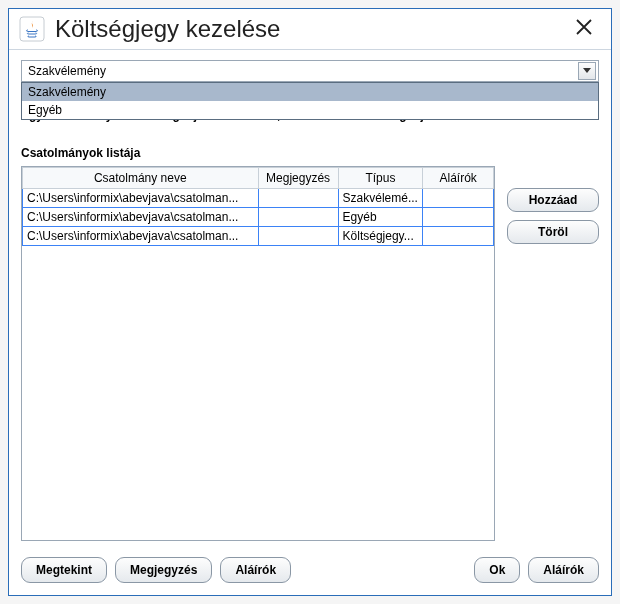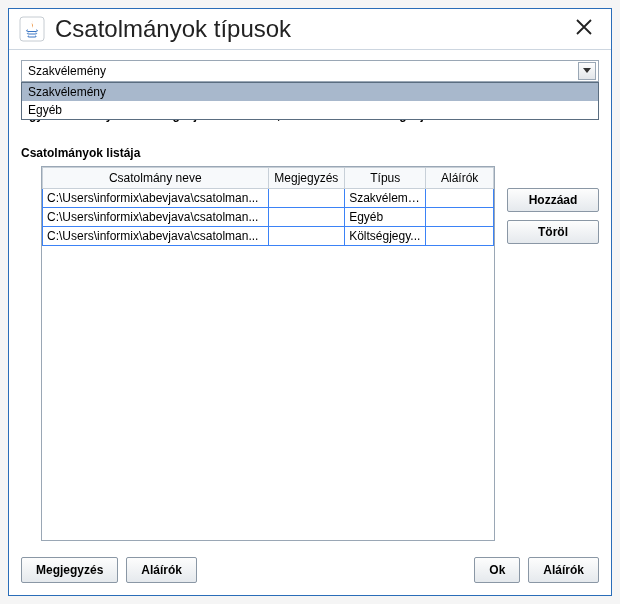--- a/index.html
+++ b/index.html
@@ -117,21 +117,20 @@
     flex: 1;
     min-height: 0;
   }
   .table-frame {
     flex: 1;
     border: 1px solid #9aa7b5;
     background: #fff;
     overflow: hidden;
     display: flex;
     flex-direction: column;
-    margin-left: 20px;
   }
   table {
     border-collapse: collapse;
     width: 100%;
     table-layout: fixed;
   }
   th {
     font-weight: normal;
     text-align: center;
     border: 1px solid #c8d0d8;
@@ -159,21 +158,21 @@
     width: 92px;
   }
   .btn {
     border: 1px solid #8a97a5;
     background: linear-gradient(#fdfdfd, #e5e9ed);
     padding: 4px 10px;
     text-align: center;
     font-size: 12px;
     font-weight: bold;
     cursor: pointer;
-    border-radius: 2px;
+    border-radius: 9px;
     white-space: nowrap;
   }
   .bottom-bar {
     display: flex;
     justify-content: space-between;
     padding: 10px 12px 12px 12px;
     gap: 8px;
   }
   .bottom-left, .bottom-right {
     display: flex;
@@ -189,21 +188,21 @@
     <div class="titlebar-left">
       <span class="java-icon">
         <svg width="26" height="26" viewBox="0 0 26 26">
           <rect x="1" y="1" width="24" height="24" rx="3" fill="#fff" stroke="#c6ccd2"></rect>
           <path d="M14 5 C11 8 16 9 13 12 C15 10 11 8.5 14 5" fill="#e76f00"></path>
           <path d="M9 14 C7 14 7 15.5 9 15.5 L17 15.5 C19 15.5 19 14 17 14" stroke="#3a75c4" stroke-width="1" fill="none"></path>
           <path d="M9.5 17 C8 17 8 18 9.5 18 L16.5 18 C18 18 18 17 16.5 17" stroke="#3a75c4" stroke-width="1" fill="none"></path>
           <path d="M10 20 C8.5 20 8.5 21 10 21 L16 21 C17.5 21 17.5 20 16 20" stroke="#3a75c4" stroke-width="1" fill="none"></path>
         </svg>
       </span>
-      <span class="title-text">Csatolmányok típusok</span>
+      <span class="title-text">Költségjegy kezelése</span>
     </div>
     <span class="close-x">
       <svg width="18" height="18" viewBox="0 0 18 18">
           <path d="M2 2 L16 16 M16 2 L2 16" stroke="#222" stroke-width="1.8"></path>
         </svg>
     </span>
   </div>
 
   <div class="content">
     <div class="row">
@@ -273,20 +272,21 @@
       </div>
       <div class="side-buttons">
         <div class="btn">Hozzáad</div>
         <div class="btn">Töröl</div>
       </div>
     </div>
   </div>
 
   <div class="bottom-bar">
     <div class="bottom-left">
+      <div class="btn">Megtekint</div>
       <div class="btn">Megjegyzés</div>
       <div class="btn">Aláírók</div>
     </div>
     <div class="bottom-right">
       <div class="btn">Ok</div>
       <div class="btn">Aláírók</div>
     </div>
   </div>
 </div>
 

